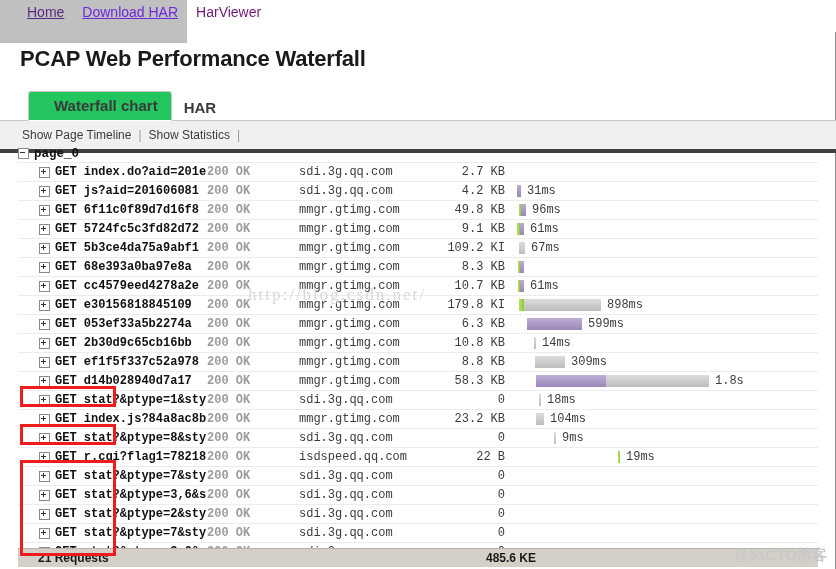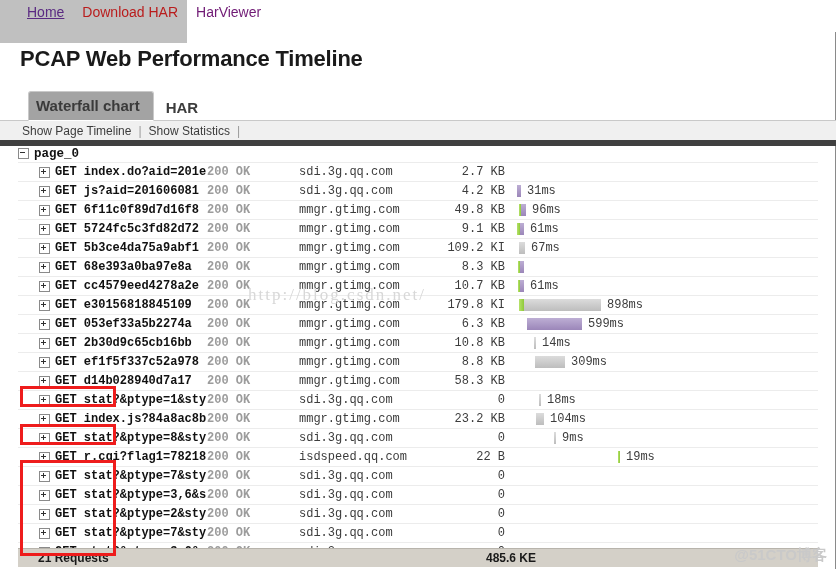--- a/index.html
+++ b/index.html
@@ -25,21 +25,21 @@
     display: flex; align-items: center;
   }
   .nav-cell {
     height: 29px; line-height: 21px;
     font-size: 14px;
     padding: 12px 9px;
     white-space: nowrap;
   }
   .nav-cell.shaded { background: #c0c0c0; }
   .nav-home { color: #5a2a82; text-decoration: underline; margin-left: 18px; }
-  .nav-dl   { color: #b91c1c; }
+  .nav-dl   { color: #6d28d9; text-decoration: underline; }
   .nav-plain{ color: #701a75; background: #ffffff; }
 
   
   .page-title {
     position: absolute; left: 20px; top: 46px;
     font-size: 22px; font-weight: bold; color: #1a1a1a;
     letter-spacing: -0.2px;
   }
 
   
@@ -49,34 +49,34 @@
     border-bottom: 1px solid #c9c9c9;
     box-sizing: border-box;
   }
   .tabs { position: absolute; left: 28px; bottom: -1px; display: flex; align-items: flex-end; }
   .tab {
     font-size: 15px; font-weight: bold; color: #3c3c3c;
     padding: 4px 12px 5px 12px;
     white-space: nowrap;
   }
   .tab.active {
-    background: #a3a3a3;
+    background: #22c55e;
     border: 1px solid #c9c9c9;
     border-bottom: 1px solid #ffffff;
     border-radius: 3px 3px 0 0;
     color: #3a3a3a;
-    padding: 5px 13px 6px 7px;
+    padding: 5px 13px 6px 25px;
   }
 
   
   .toolbar {
     position: absolute; left: 0; top: 121px;
-    width: 836px; height: 25px;
+    width: 836px; height: 32px;
     background: #f0f0f0;
-    border-bottom: 6px solid #404040;
+    border-bottom: 4px solid #404040;
     box-sizing: border-box;
     display: flex; align-items: center;
     padding-left: 22px;
     font-size: 12px; color: #3c3c3c;
   }
   .toolbar .tb-item { white-space: nowrap; }
   .toolbar .tb-sep { color: #9a9a9a; margin: 0 7px; }
 
   
   .grid {
@@ -195,21 +195,21 @@
   <div class="topnav">
     <div class="nav-cell shaded">
       <span class="nav-home">Home</span>
     </div>
     <div class="nav-cell shaded">
       <span class="nav-dl">Download HAR</span>
     </div>
     <div class="nav-cell nav-plain">HarViewer</div>
   </div>
 
-  <div class="page-title">PCAP Web Performance Timeline</div>
+  <div class="page-title">PCAP Web Performance Waterfall</div>
 
   <div class="tabstrip">
     <div class="tabs">
       <div class="tab active">Waterfall chart</div>
       <div class="tab">HAR</div>
     </div>
   </div>
 
   <div class="toolbar">
     <span class="tb-item">Show Page Timeline</span>
@@ -377,20 +377,27 @@
             <div class="bar-label" style="left: 66px;">309ms</div>
           </div>
         </div>
         <div class="row">
           <div class="indent"></div>
           <div class="twisty plus"></div>
           <div class="c-url">GET d14b028940d7a17</div>
           <div class="c-status">200 OK</div>
           <div class="c-domain">mmgr.gtimg.com</div>
           <div class="c-size">58.3 KB</div>
+          <div class="c-time">
+            <div class="bar-wrap" style="left: 31px;">
+              <div class="seg purple" style="width: 70px;"></div>
+              <div class="seg grey" style="width: 103px;"></div>
+            </div>
+            <div class="bar-label" style="left: 210px;">1.8s</div>
+          </div>
         </div>
         <div class="row">
           <div class="indent"></div>
           <div class="twisty plus"></div>
           <div class="c-url">GET stat?&amp;ptype=1&amp;sty</div>
           <div class="c-status">200 OK</div>
           <div class="c-domain">sdi.3g.qq.com</div>
           <div class="c-size">0</div>
           <div class="c-time">
             <div class="bar-wrap" style="left: 34px;">

